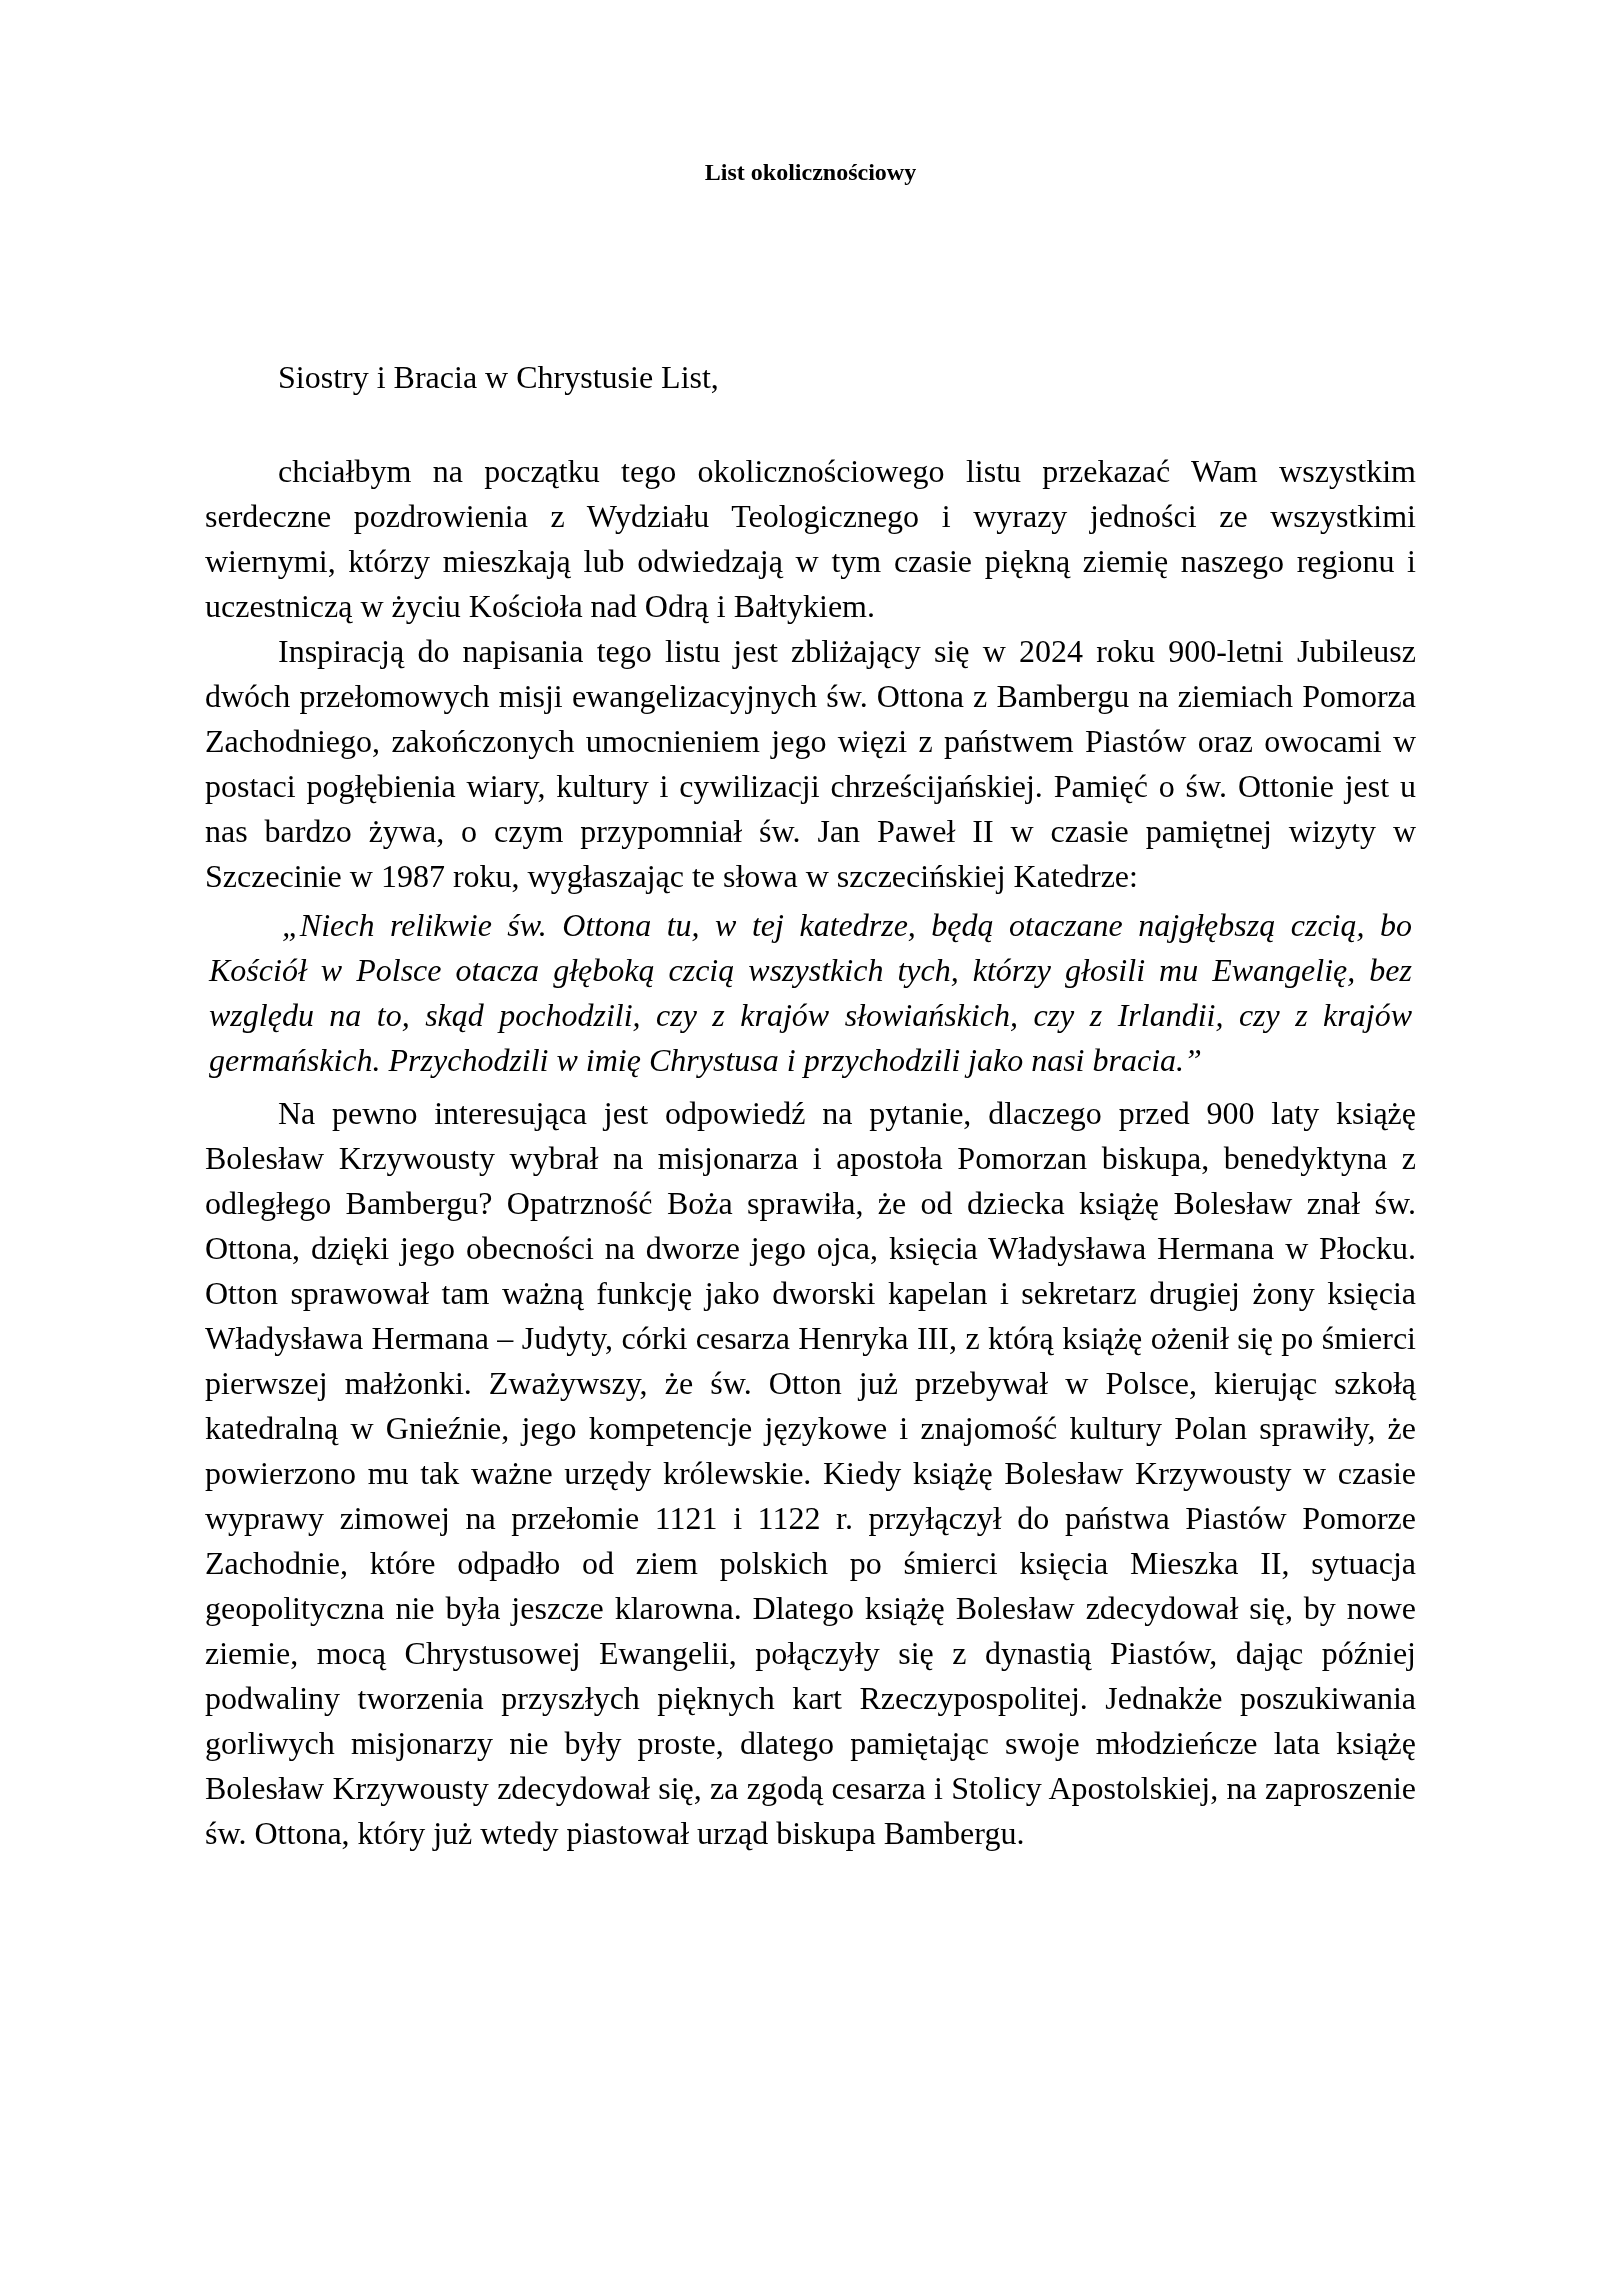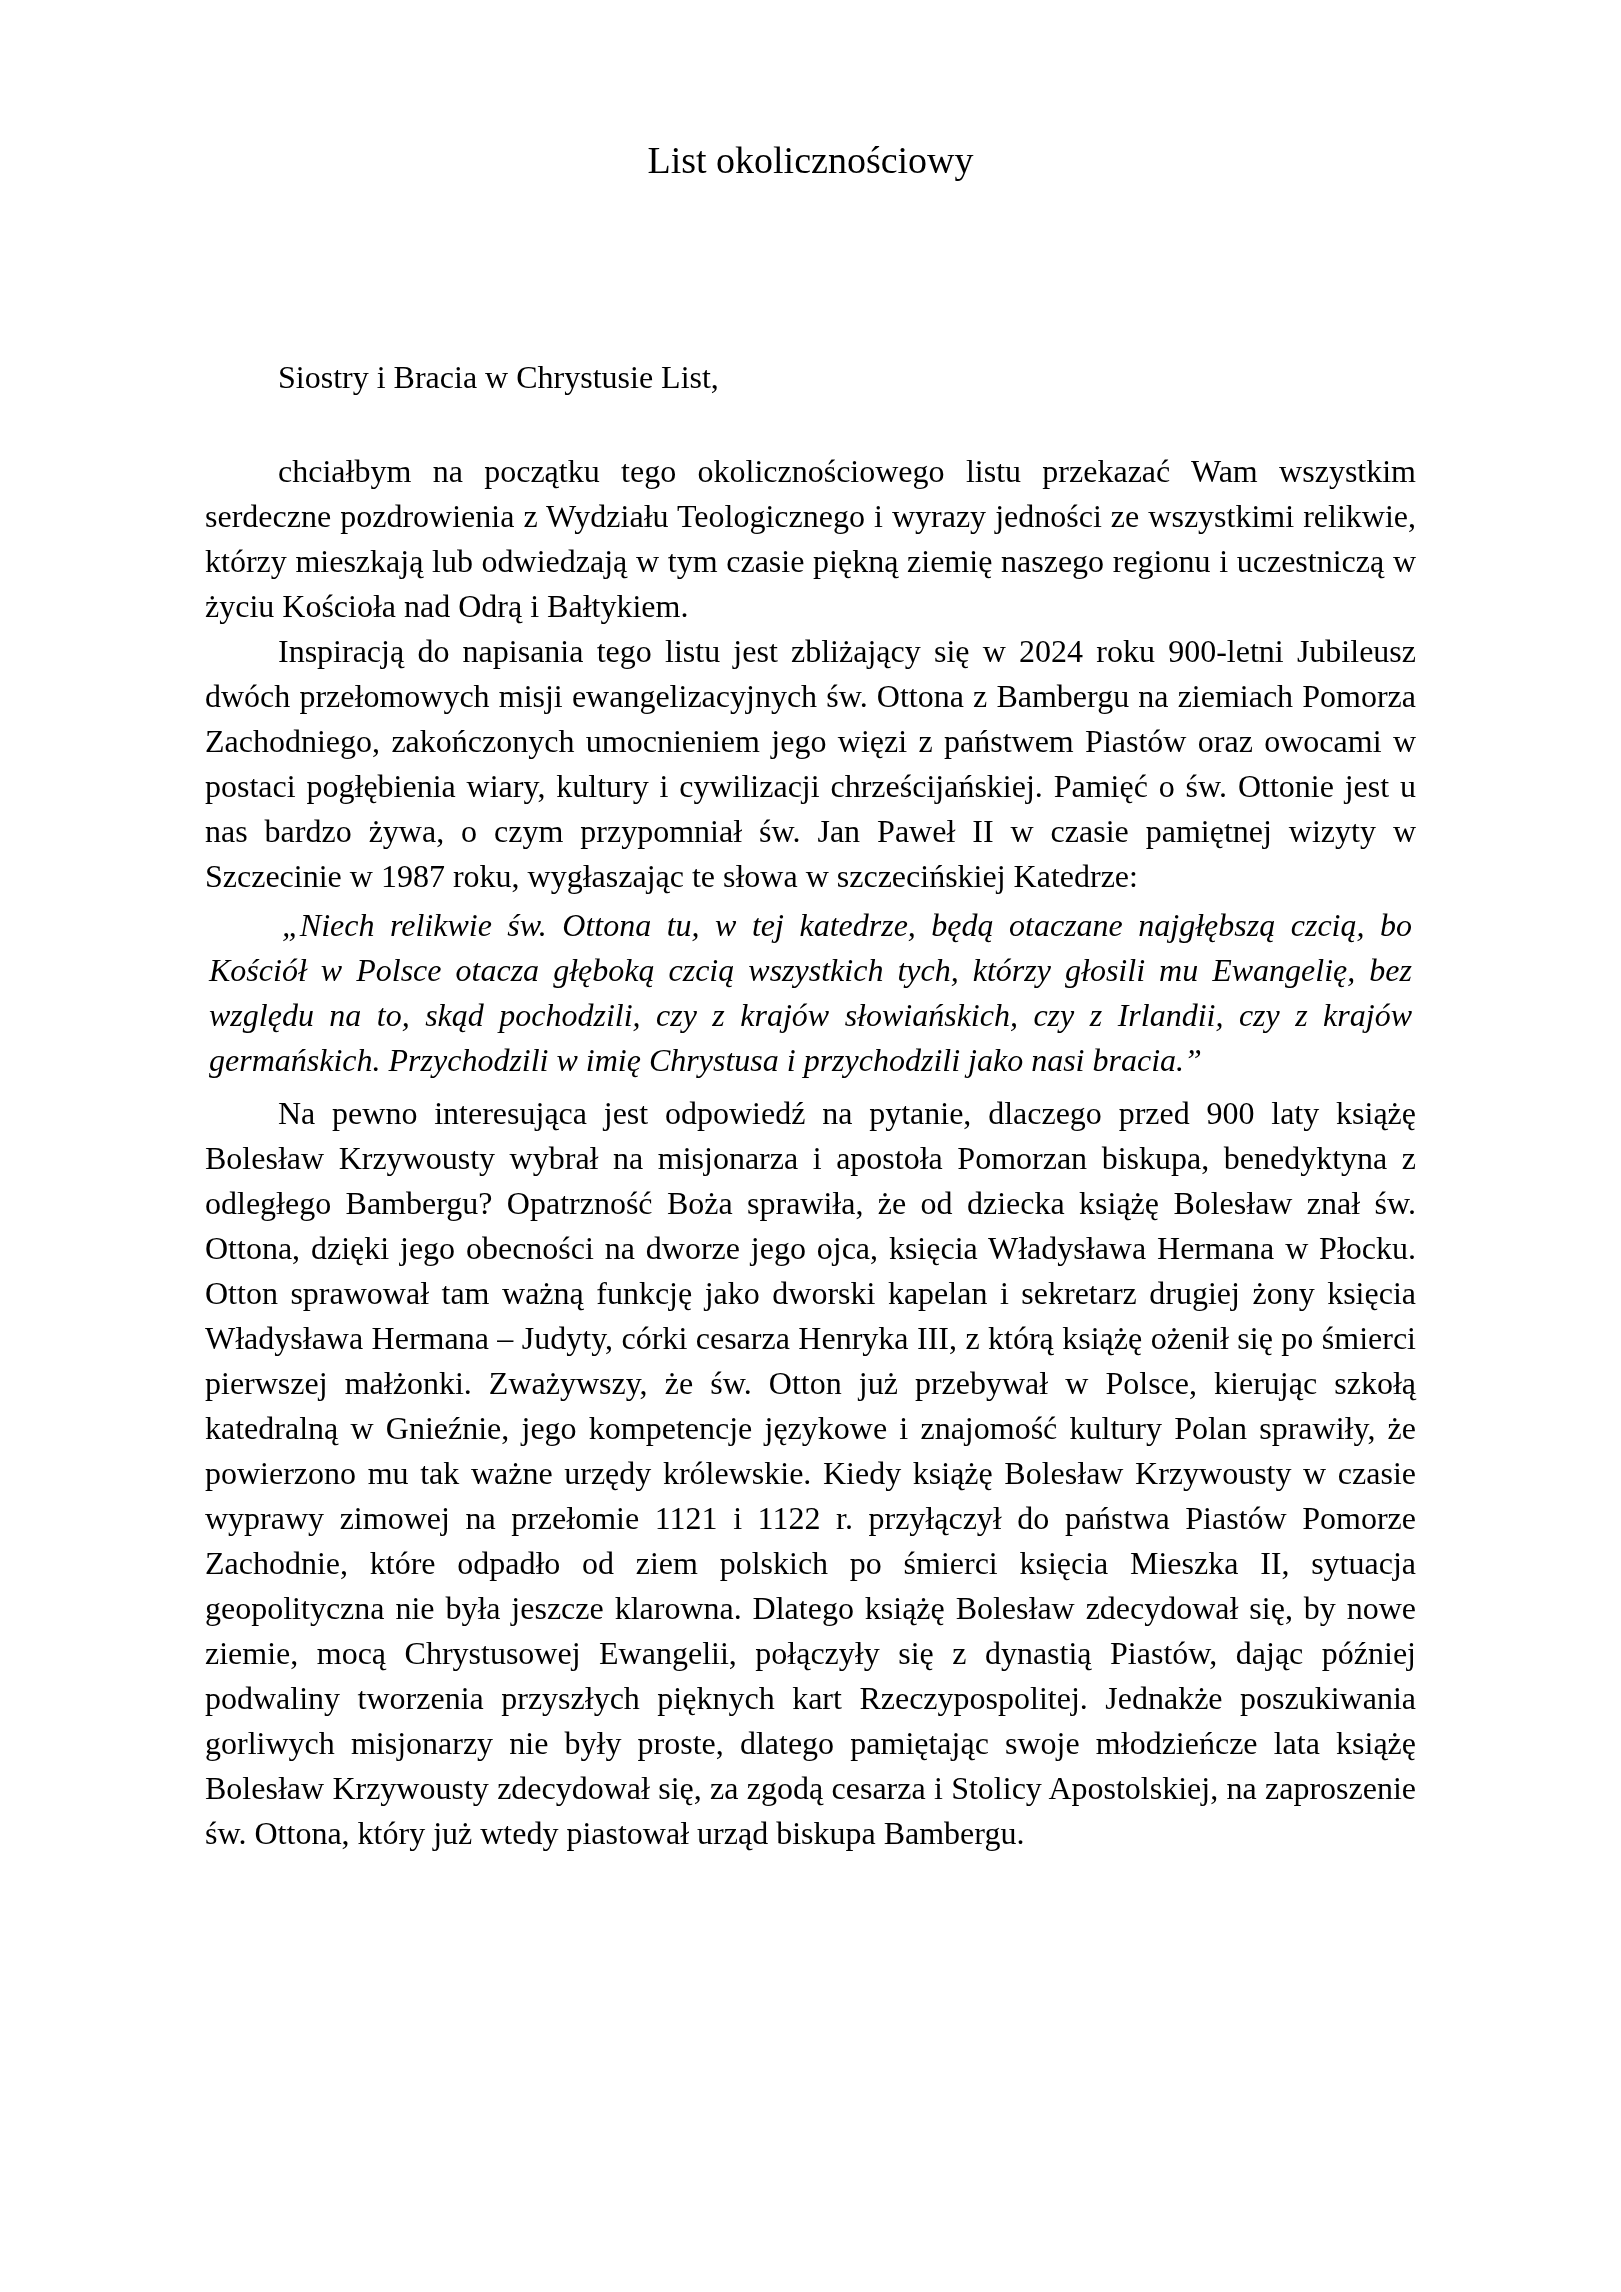--- a/index.html
+++ b/index.html
@@ -3,22 +3,22 @@
   <meta charset="utf-8">
   <style>
     html, body { margin: 0; padding: 0; background: #ffffff; }
     body { width: 1621px; height: 2293px; position: relative; overflow: hidden; }
     .page {
       position: absolute; left: 0; top: 0; width: 1621px; height: 2293px;
       background: #ffffff; color: #000000;
       font-family: "Liberation Serif", "DejaVu Serif", serif;
     }
     .title {
-      position: absolute; left: 196px; width: 1229px; top: 139px;
-      text-align: center; font-weight: normal; font-size: 38px; line-height: 43px;
+      position: absolute; left: 196px; width: 1229px; top: 151px;
+      text-align: center; font-weight: bold; font-size: 24px; line-height: 43px;
     }
     .title div { margin: 0; }
     .body {
       position: absolute; left: 205px; width: 1211px; top: 355px;
       font-size: 32px; line-height: 45px; text-align: justify;
     }
     .greeting { text-indent: 73px; margin: 0 0 49px 0; text-align: left; }
     .para { text-indent: 73px; margin: 0; text-align: justify; }
     .quote { font-style: italic; text-indent: 73px; margin: 4px; text-align: justify; }
     .gap { margin-top: 8px; }
@@ -26,19 +26,19 @@
 </head>
 <body>
 
 <div class="page">
   <div class="title">
     <div>List okolicznościowy</div>
   </div>
 
   <div class="body">
     <p class="greeting">Siostry i Bracia w Chrystusie List,</p>
-    <p class="para">chciałbym na początku tego okolicznościowego listu przekazać Wam wszystkim serdeczne pozdrowienia z Wydziału Teologicznego i wyrazy jedności ze wszystkimi relikwie, którzy mieszkają lub odwiedzają w tym czasie piękną ziemię naszego regionu i uczestniczą w życiu Kościoła nad Odrą i Bałtykiem.</p>
+    <p class="para">chciałbym na początku tego okolicznościowego listu przekazać Wam wszystkim serdeczne pozdrowienia z Wydziału Teologicznego i wyrazy jedności ze wszystkimi wiernymi, którzy mieszkają lub odwiedzają w tym czasie piękną ziemię naszego regionu i uczestniczą w życiu Kościoła nad Odrą i Bałtykiem.</p>
     <p class="para">Inspiracją do napisania tego listu jest zbliżający się w 2024 roku 900-letni Jubileusz dwóch przełomowych misji ewangelizacyjnych św. Ottona z Bambergu na ziemiach Pomorza Zachodniego, zakończonych umocnieniem jego więzi z państwem Piastów oraz owocami w postaci pogłębienia wiary, kultury i cywilizacji chrześcijańskiej. Pamięć o św. Ottonie jest u nas bardzo żywa, o czym przypomniał św. Jan Paweł II w czasie pamiętnej wizyty w Szczecinie w 1987 roku, wygłaszając te słowa w szczecińskiej Katedrze:</p>
     <p class="quote">„Niech relikwie św. Ottona tu, w tej katedrze, będą otaczane najgłębszą czcią, bo Kościół w Polsce otacza głęboką czcią wszystkich tych, którzy głosili mu Ewangelię, bez względu na to, skąd pochodzili, czy z krajów słowiańskich, czy z Irlandii, czy z krajów germańskich. Przychodzili w imię Chrystusa i przychodzili jako nasi bracia.”</p>
     <p class="para gap">Na pewno interesująca jest odpowiedź na pytanie, dlaczego przed 900 laty książę Bolesław Krzywousty wybrał na misjonarza i apostoła Pomorzan biskupa, benedyktyna z odległego Bambergu? Opatrzność Boża sprawiła, że od dziecka książę Bolesław znał św. Ottona, dzięki jego obecności na dworze jego ojca, księcia Władysława Hermana w Płocku. Otton sprawował tam ważną funkcję jako dworski kapelan i sekretarz drugiej żony księcia Władysława Hermana – Judyty, córki cesarza Henryka III, z którą książę ożenił się po śmierci pierwszej małżonki. Zważywszy, że św. Otton już przebywał w Polsce, kierując szkołą katedralną w Gnieźnie, jego kompetencje językowe i znajomość kultury Polan sprawiły, że powierzono mu tak ważne urzędy królewskie. Kiedy książę Bolesław Krzywousty w czasie wyprawy zimowej na przełomie 1121 i 1122 r. przyłączył do państwa Piastów Pomorze Zachodnie, które odpadło od ziem polskich po śmierci księcia Mieszka II, sytuacja geopolityczna nie była jeszcze klarowna. Dlatego książę Bolesław zdecydował się, by nowe ziemie, mocą Chrystusowej Ewangelii, połączyły się z dynastią Piastów, dając później podwaliny tworzenia przyszłych pięknych kart Rzeczypospolitej. Jednakże poszukiwania gorliwych misjonarzy nie były proste, dlatego pamiętając swoje młodzieńcze lata książę Bolesław Krzywousty zdecydował się, za zgodą cesarza i Stolicy Apostolskiej, na zaproszenie św. Ottona, który już wtedy piastował urząd biskupa Bambergu.</p>
   </div>
 </div>
 
 
 </body></html>

